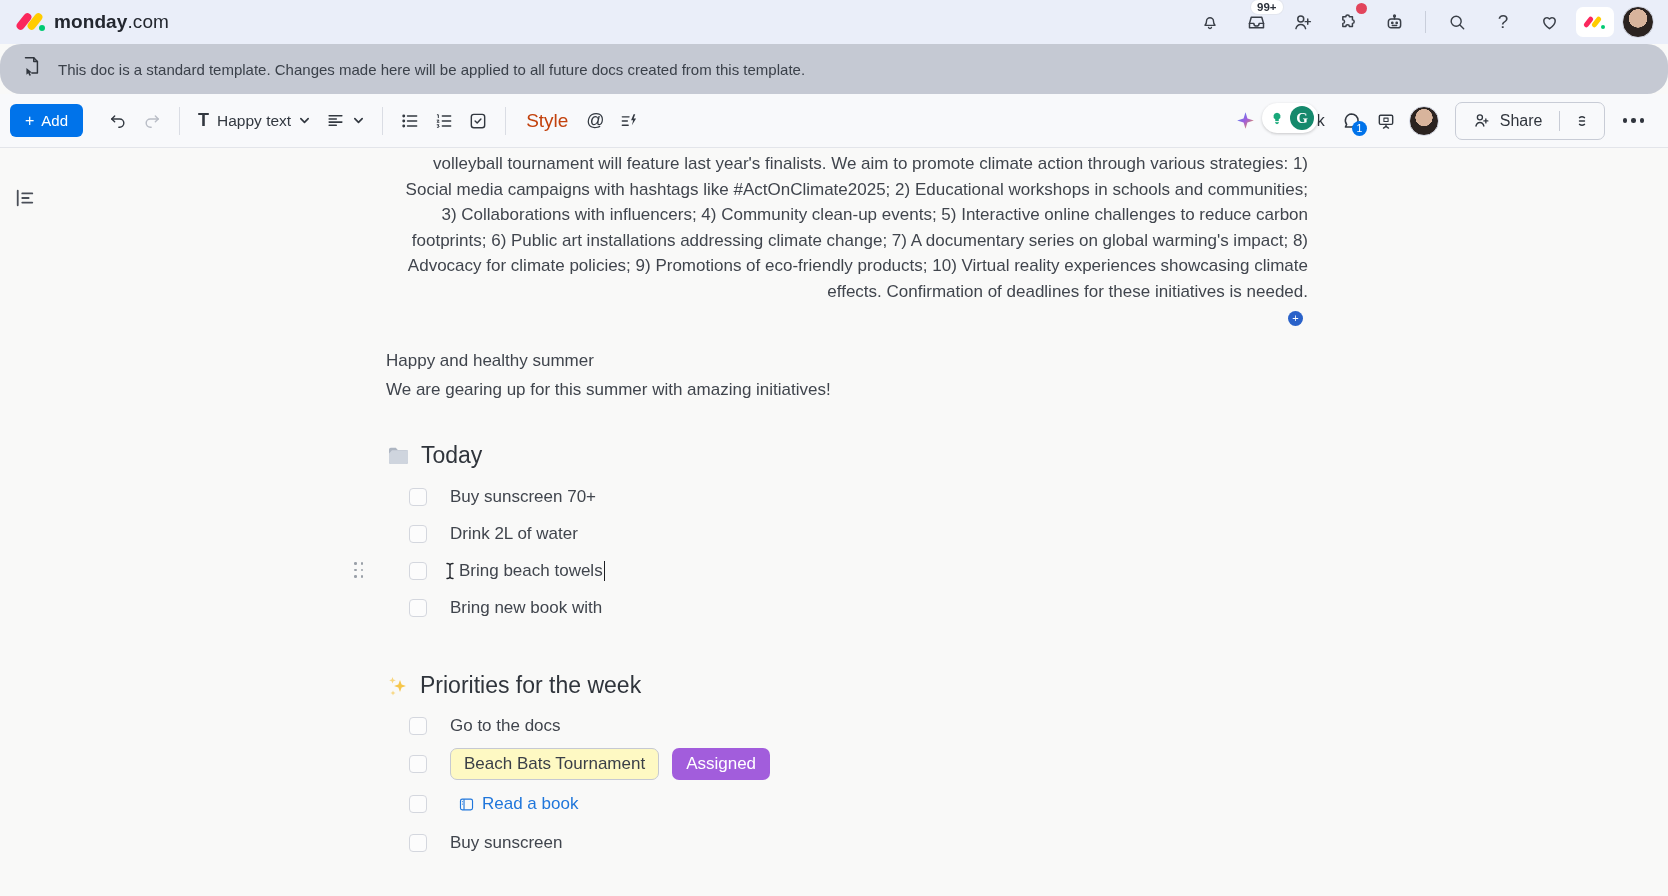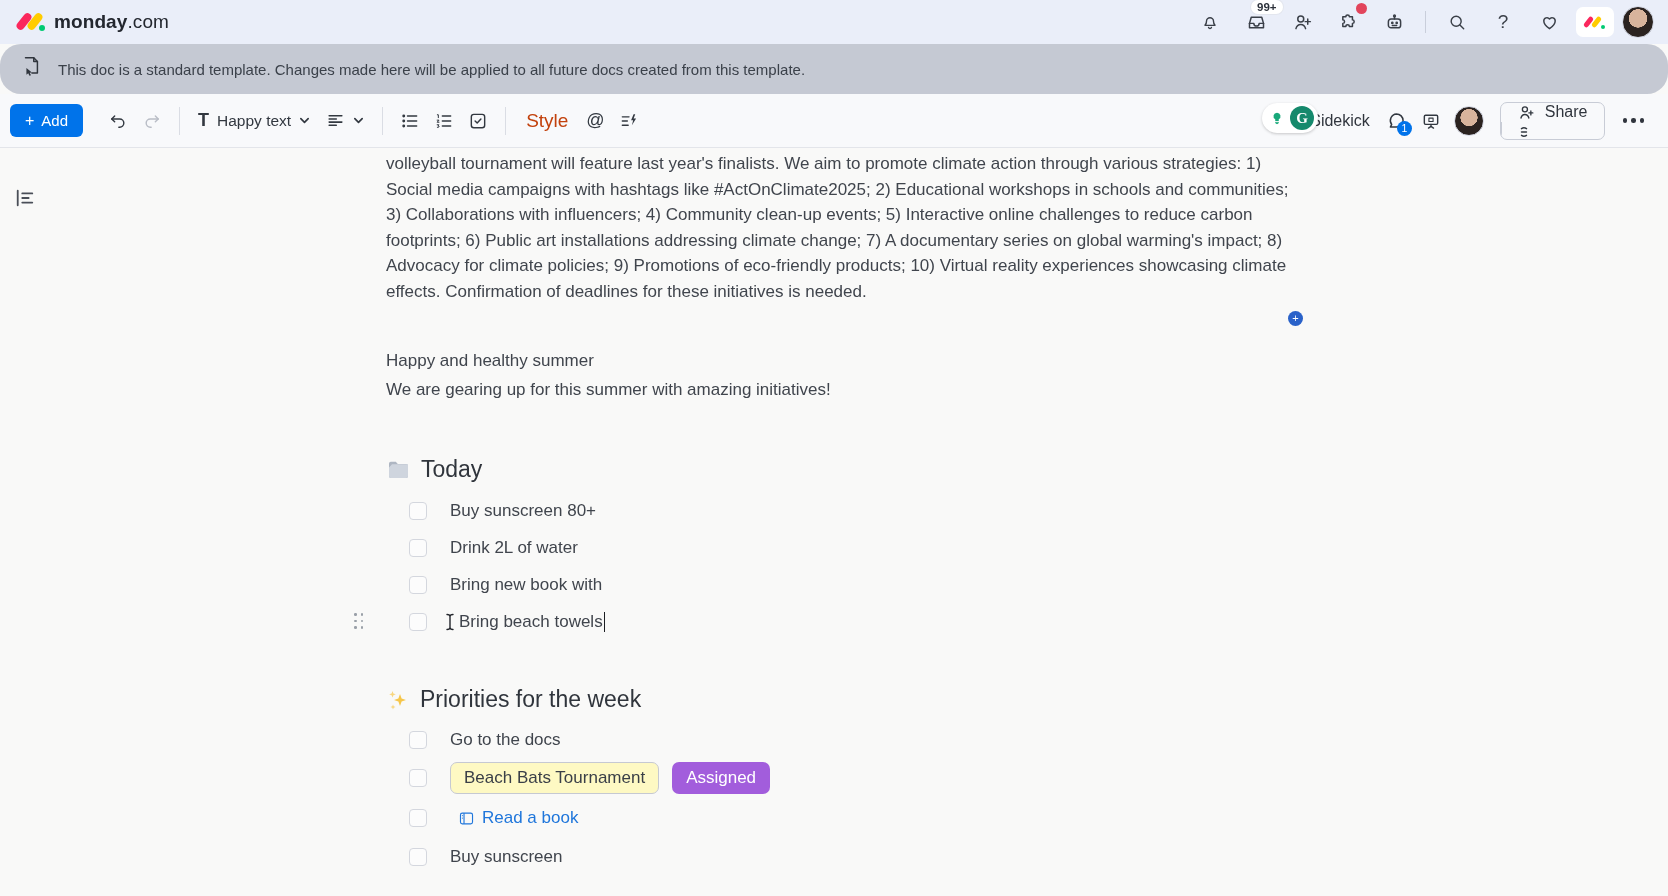--- a/index.html
+++ b/index.html
@@ -49,38 +49,38 @@
   .t-ic.disabled svg { stroke:#b9bdc6; }
   .tool-div { width:1px; height:28px; background:#dadde4; margin:0 10px; }
   .dropdown { display:flex; align-items:center; gap:8px; padding:5px 8px; border-radius:5px; cursor:pointer; }
   .dd-label { font-size:15.5px; color:#323840; }
   .chev { width:11px; height:11px; stroke:#323840; fill:none; stroke-width:1.8; stroke-linecap:round; stroke-linejoin:round; }
   .style-label { font-size:19px; color:#c2410c; padding:0 10px; cursor:pointer; }
   .at-glyph { font-size:18px; color:#323840; }
   .sidekick { display:flex; align-items:center; gap:9px; padding:6px 10px; border-radius:6px; cursor:pointer; }
   .sidekick-label { font-size:16px; color:#30353d; }
   .badge-blue { position:absolute; bottom:2px; right:2px; background:#0073ea; color:#fff; font-size:10.5px; border-radius:50%; width:15px; height:15px; display:flex; align-items:center; justify-content:center; }
-  .share-group { display:flex; align-items:flex-start; border:1px solid #c8ccd6; border-radius:7px; margin:0 10px; overflow:hidden; height:38px;flex-direction:column; }
+  .share-group { display:flex; align-items:center; border:1px solid #c8ccd6; border-radius:7px; margin:0 10px; overflow:hidden; height:38px; }
   .share-main { display:flex; align-items:center; gap:9px; padding:0 16px; cursor:pointer; }
   .share-main svg, .share-link svg { stroke:#323840; fill:none; stroke-width:1.7; stroke-linecap:round; stroke-linejoin:round; }
   .share-label { font-size:16px; color:#30353d; }
   .share-link { display:flex; align-items:center; padding:0 12px; border-left:1px solid #c8ccd6; cursor:pointer; }
   .dots { display:flex; gap:4px; padding:0 8px; cursor:pointer; }
   .dots i { width:4.5px; height:4.5px; border-radius:50%; background:#30353d; }
 
   
   .content { position:relative; height:747px; background:#f9f9f8; }
   .outline-ic { position:absolute; left:14px; top:40px; cursor:pointer; }
   .outline-ic svg { stroke:#4a4f58; fill:none; stroke-width:2; stroke-linecap:round; }
   .doc { width:922px; margin-left:386px; padding-top:3px; }
-  .para { font-size:17px; line-height:25.5px; color:#40454d; }
+  .para { font-size:17px; line-height:25.5px; color:#40454d;text-align:right; }
   .subtitle { margin-top:47px; font-size:17px; color:#40454d; }
   .intro { margin-top:9px; font-size:17px; color:#40454d; }
   .h-sec { display:flex; align-items:center; gap:10px; font-size:23px; font-weight:500; color:#30353c; }
-  .h-today { margin-top:56px; }
+  .h-today { margin-top:42px; }
   .h-week { margin-top:46px; }
   .check-row { position:relative; display:flex; align-items:center; height:37px; margin-left:23px; }
   .cbox { width:18px; height:18px; border:1.6px solid #d4d7de; border-radius:4px; background:#fcfcfc; flex:none; cursor:pointer; }
   .c-label { margin-left:23px; font-size:17px; color:#40454d; }
   .caret { display:inline-block; width:1.5px; height:20px; background:#1c1e22; vertical-align:middle; margin-left:1px; animation:none; }
   .drag-handle { position:absolute; left:-55px; top:10px; display:grid; grid-template-columns:repeat(2,4px); grid-auto-rows:4px; gap:2.5px; cursor:grab; }
   .drag-handle i { width:2.5px; height:2.5px; border-radius:50%; background:#9aa0a8; }
   .ibeam { margin-left:18px; margin-right:2px; }
   .chip { border:1px solid #c6c9d2; background:#fef9c3; border-radius:7px; padding:5px 13px; font-size:17px; color:#3a3f47; margin-left:23px; cursor:pointer; }
   .badge-assigned { background:#a25ddc; color:#fff; border-radius:7px; padding:6px 14px; font-size:17px; margin-left:13px; cursor:pointer; }
@@ -320,45 +320,45 @@
 
     <div class="h-sec h-today">
       <svg width="25" height="22" viewBox="0 0 24 22">
           <path d="M2.5 4.5A1.8 1.8 0 0 1 4.3 2.7h5l2 2.4h8.4a1.8 1.8 0 0 1 1.8 1.8v10.4a1.8 1.8 0 0 1-1.8 1.8H4.3a1.8 1.8 0 0 1-1.8-1.8z" fill="#aeb6c2"></path>
           <path d="M2.5 8.5l3-3.3h16v12.1a1.8 1.8 0 0 1-1.8 1.8H4.3a1.8 1.8 0 0 1-1.8-1.8z" fill="#cfd5de"></path>
         </svg>
       <span>Today</span>
     </div>
     <div class="check-row" style="margin-top:9px">
       <span class="cbox"></span>
-      <span class="c-label">Buy sunscreen 80+</span>
+      <span class="c-label">Buy sunscreen 70+</span>
     </div>
     <div class="check-row">
       <span class="cbox"></span>
       <span class="c-label">Drink 2L of water</span>
-    </div>
-    <div class="check-row">
-      <span class="cbox"></span>
-      <span class="c-label">Bring new book with</span>
     </div>
     <div class="check-row">
       <span class="drag-handle">
           <i></i>
           <i></i>
           <i></i>
           <i></i>
           <i></i>
           <i></i>
         </span>
       <span class="cbox"></span>
       <svg class="ibeam" width="10" height="18" viewBox="0 0 10 18">
           <path d="M2 1.5c2 0 3 .8 3 2v11c0 1.2 1 2 3 2M8 1.5c-2 0-3 .8-3 2M2 16.5c2 0 3-.8 3-2" stroke="#23262c" stroke-width="1.4" fill="none" stroke-linecap="round"></path>
         </svg>
       <span class="c-label" style="margin-left:2px">Bring beach towels</span>
         <span class="caret"></span>
+    </div>
+    <div class="check-row">
+      <span class="cbox"></span>
+      <span class="c-label">Bring new book with</span>
     </div>
 
     <div class="h-sec h-week">
       <svg width="24" height="24" viewBox="0 0 24 24">
           <path d="M14 6l1.6 4.4L20 12l-4.4 1.6L14 18l-1.6-4.4L8 12l4.4-1.6z" fill="#f6c64a"></path>
           <path d="M6.5 3l.9 2.4L9.8 6.3l-2.4.9L6.5 9.6l-.9-2.4-2.4-.9 2.4-.9z" fill="#f8d67f"></path>
           <path d="M7 16.5l.7 1.8 1.8.7-1.8.7-.7 1.8-.7-1.8-1.8-.7 1.8-.7z" fill="#f8d67f"></path>
         </svg>
       <span>Priorities for the week</span>
     </div>

